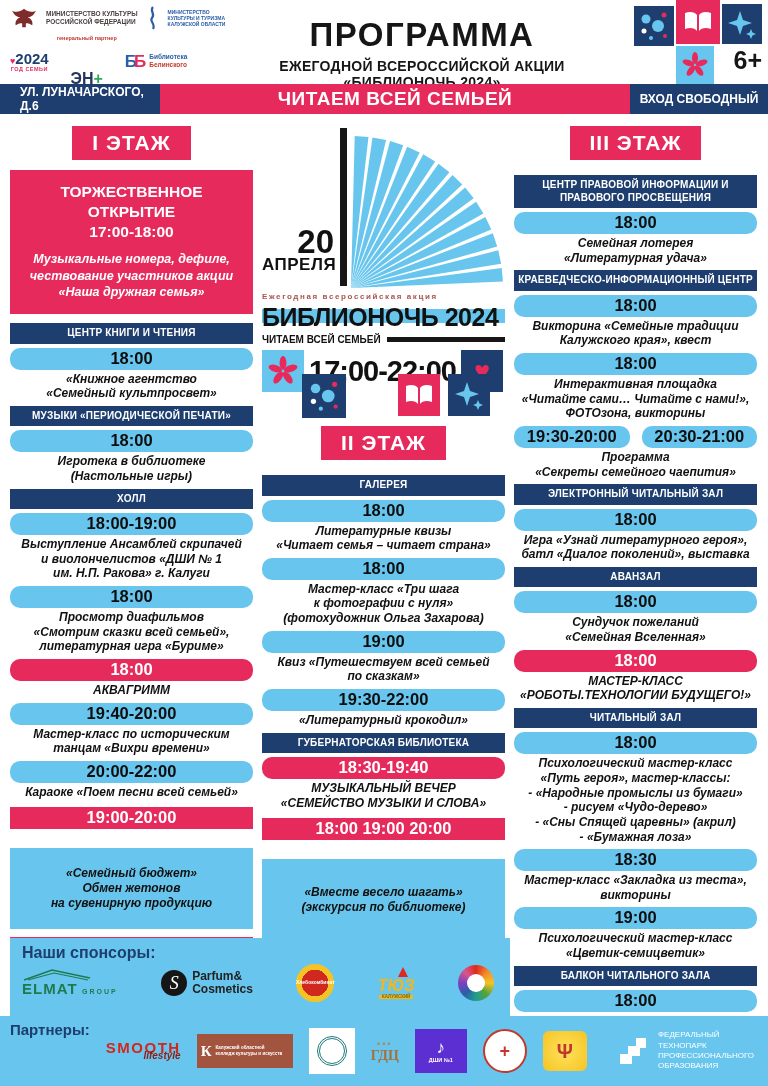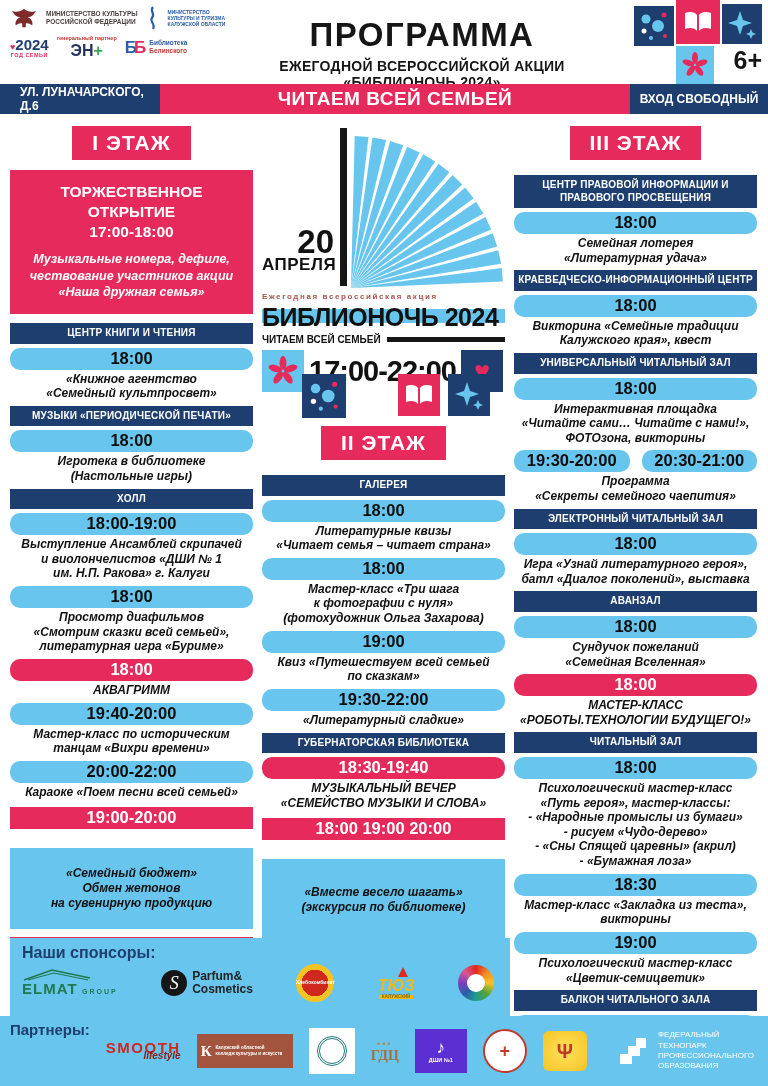--- a/index.html
+++ b/index.html
@@ -13,21 +13,21 @@
   
   .header{position:absolute; top:0; left:0; width:768px; height:84px; display:flex;}
   .logos-left{width:236px; padding:6px 4px 2px 10px; display:flex; flex-direction:column; gap:2px;}
   .logo-row{display:flex; align-items:center; gap:8px;}
   .minicap{font-size:6.5px; font-weight:700; color:#4a3f3f; line-height:1.25; white-space:pre-line;}
   .region-text{font-size:5px; font-weight:700; color:#2b5ea7; width:60px; line-height:1.2;}
   .year-logo{display:flex; flex-direction:column; align-items:center; line-height:1;}
   .year-num{font-size:15px; font-weight:800; color:var(--navy);}
   .year-sub{font-size:5.5px; font-weight:700; color:var(--pink); letter-spacing:.5px;}
   .heart-mini{color:var(--pink); font-size:9px; line-height:1;}
-  .enplus{display:flex; flex-direction:column; align-items:center; line-height:1;}
+  .enplus{display:flex; flex-direction:column; align-items:center; line-height:1;gap:28px;}
   .gen-partner{font-size:5.5px; color:#c23a2f; font-weight:700; margin-bottom:1px;}
   .en-word{font-size:16px; font-weight:800; color:#23355c;}
   .en-plus{color:#35a854; font-weight:800;}
   .lib-logo{display:flex; align-items:center; gap:3px;}
   .bb{font-size:17px; font-weight:800; line-height:.9;}
   .bb .b1{color:#2b5ea7;} .bb .b2{color:var(--pink); margin-left:-3px;}
   .lib-text{font-size:6.5px; font-weight:700; line-height:1.2;}
   .lib-text .l1{color:#2b5ea7;} .lib-text .l2{color:#c23a2f;}
 
   .title-center{flex:1; text-align:center; padding-top:16px;}
@@ -356,21 +356,21 @@
           <div class="desc">Литературные квизы
 «Читает семья – читает страна»</div>
           <div class="time">18:00</div>
           <div class="desc">Мастер-класс «Три шага
 к фотографии с нуля»
 (фотохудожник Ольга Захарова)</div>
           <div class="time">19:00</div>
           <div class="desc">Квиз «Путешествуем всей семьей
 по сказкам»</div>
           <div class="time">19:30-22:00</div>
-          <div class="desc">«Литературный сладкие»</div>
+          <div class="desc">«Литературный крокодил»</div>
           <div class="venue">ГУБЕРНАТОРСКАЯ БИБЛИОТЕКА</div>
           <div class="time pinkbar">18:30-19:40</div>
           <div class="desc">МУЗЫКАЛЬНЫЙ ВЕЧЕР
 «СЕМЕЙСТВО МУЗЫКИ И СЛОВА»</div>
           <div class="block tall">
             <div class="bhead">18:00 19:00 20:00</div>
             <div class="bbody">«Вместе весело шагать»
 (экскурсия по библиотеке)</div>
           </div>
         </div>
@@ -381,21 +381,20 @@
       <div id="f3-items">
           <div class="venue">ЦЕНТР ПРАВОВОЙ ИНФОРМАЦИИ И
 ПРАВОВОГО ПРОСВЕЩЕНИЯ</div>
           <div class="time">18:00</div>
           <div class="desc">Семейная лотерея
 «Литературная удача»</div>
           <div class="venue">КРАЕВЕДЧЕСКО-ИНФОРМАЦИОННЫЙ ЦЕНТР</div>
           <div class="time">18:00</div>
           <div class="desc">Викторина «Семейные традиции
 Калужского края», квест</div>
-          <div class="venue">УНИВЕРСАЛЬНЫЙ ЧИТАЛЬНЫЙ ЗАЛ</div>
           <div class="time">18:00</div>
           <div class="desc">Интерактивная площадка
 «Читайте сами… Читайте с нами!»,
 ФОТОзона, викторины</div>
           <div class="dual">
             <div class="time">19:30-20:00</div>
             <div class="time">20:30-21:00</div>
           </div>
           <div class="desc">Программа
 «Секреты семейного чаепития»</div>

